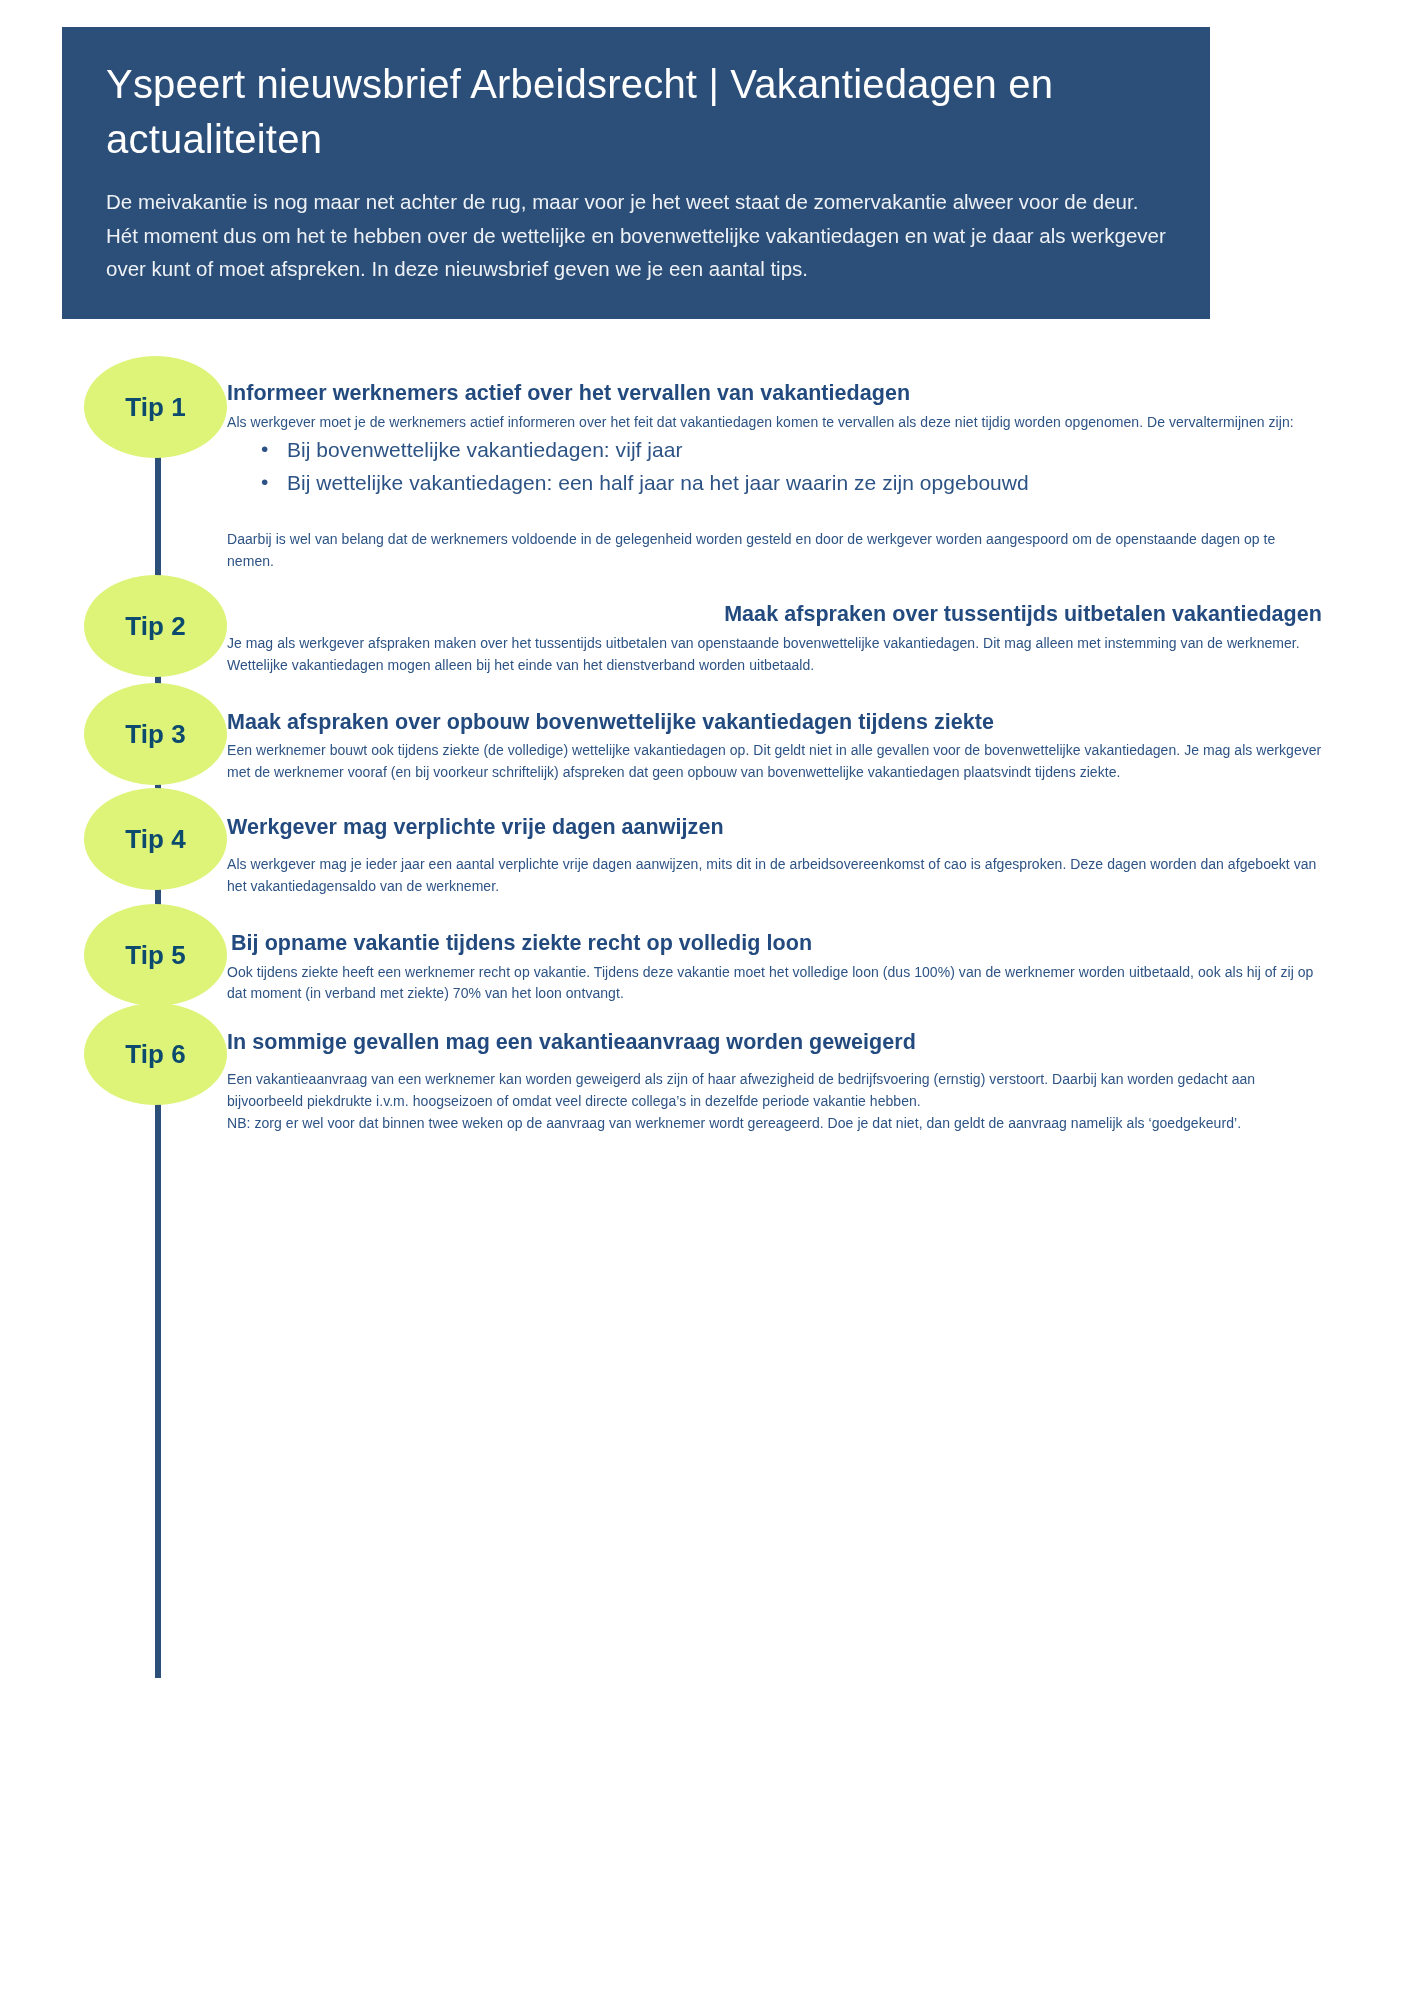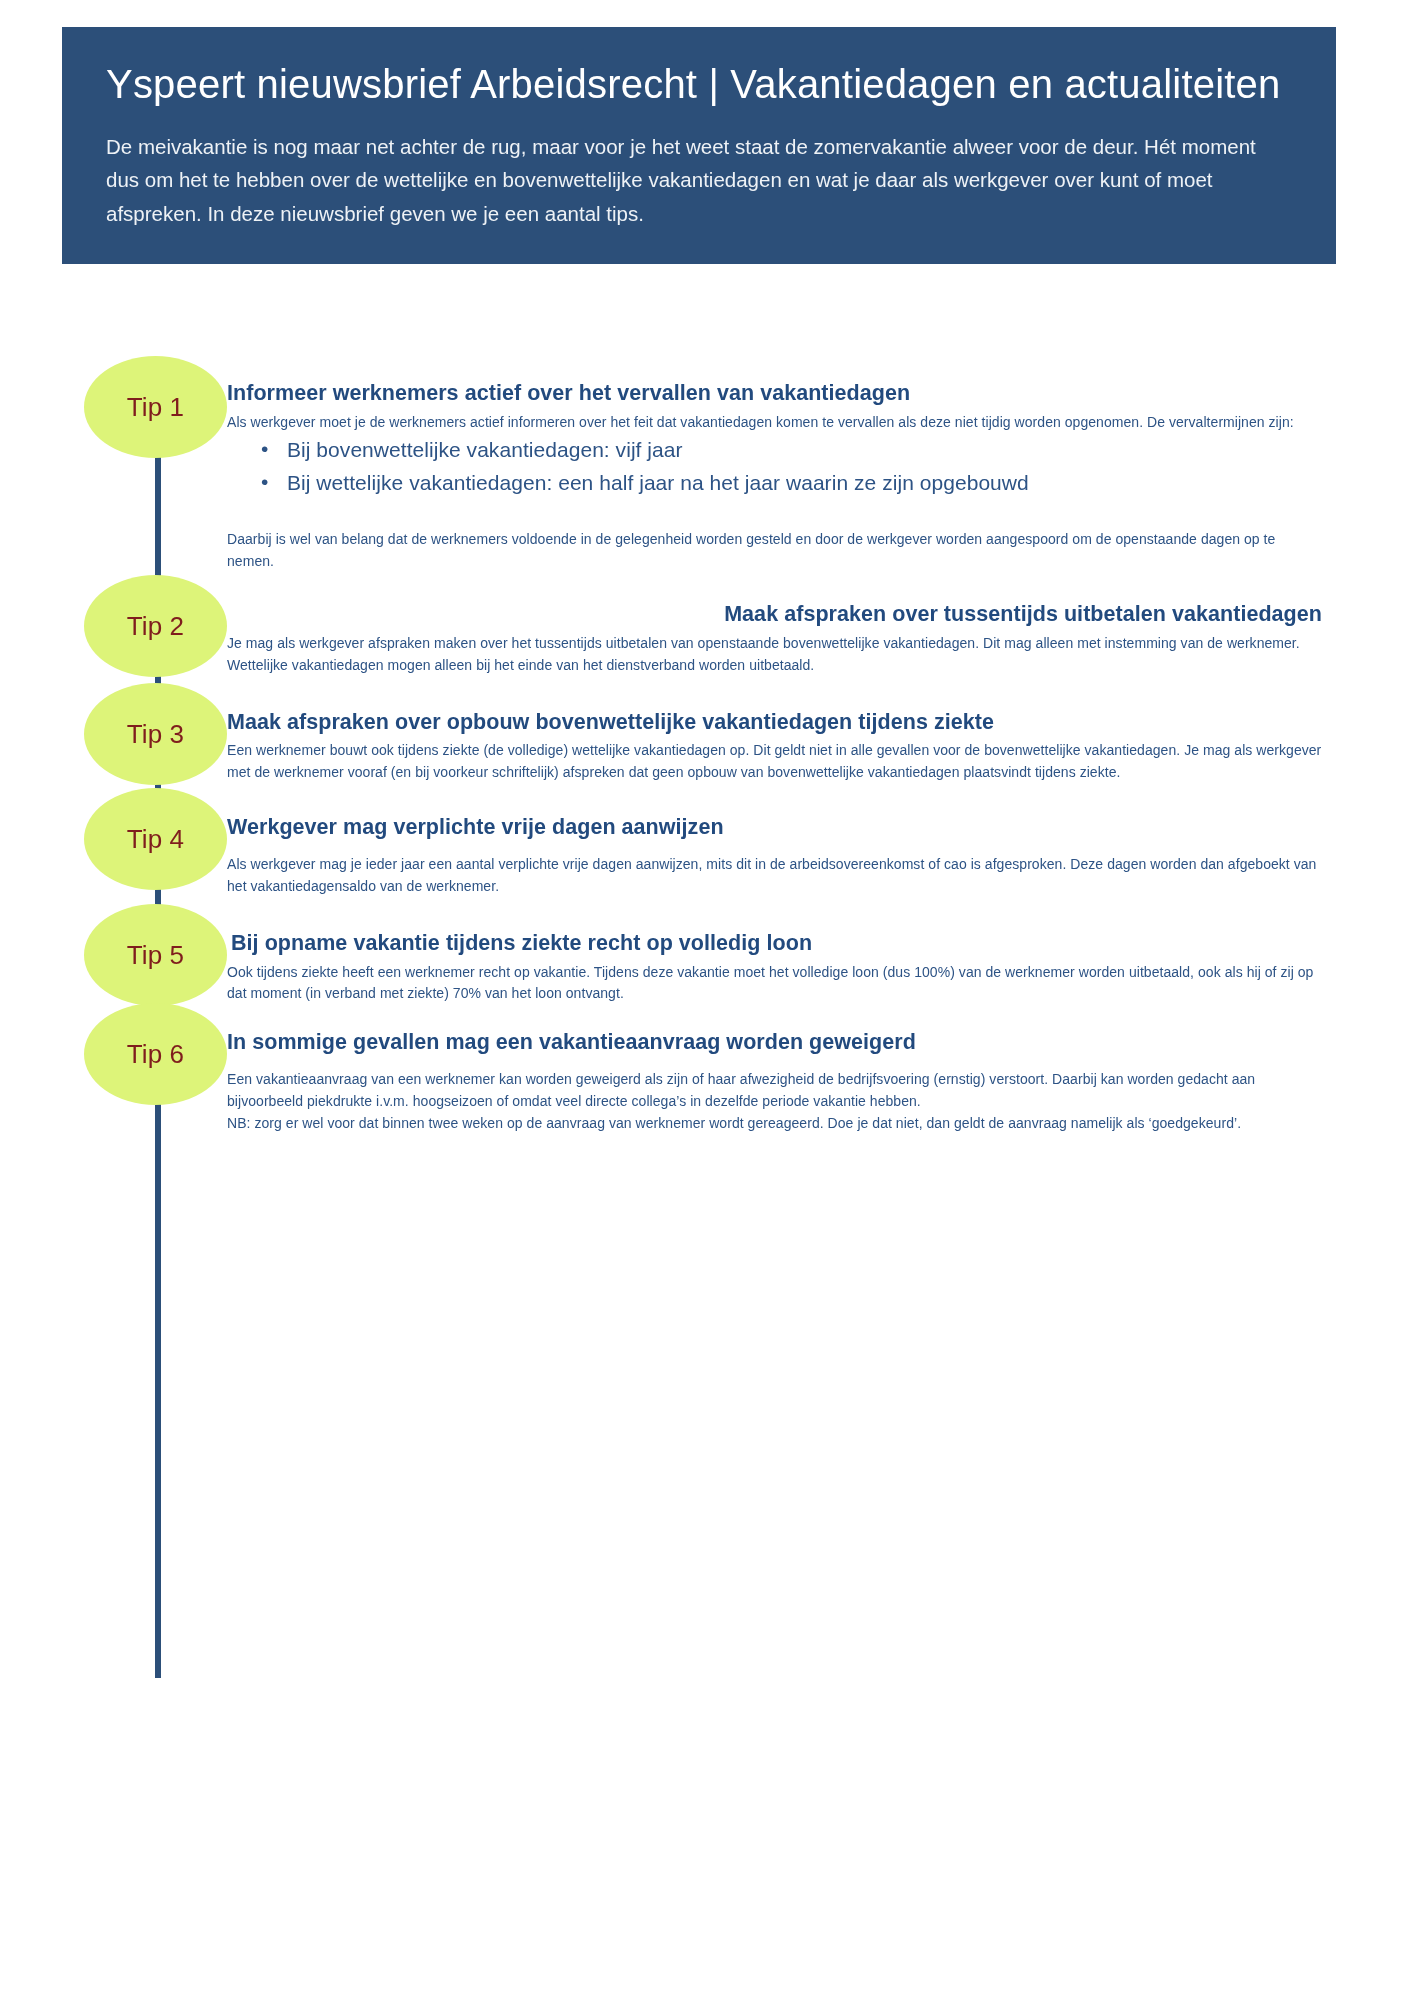--- a/index.html
+++ b/index.html
@@ -14,21 +14,21 @@
     font-family: "Liberation Sans", sans-serif;
     overflow: hidden;
     position: relative;
   }
 
   
   .header-banner {
     position: absolute;
     left: 62px;
     top: 27px;
-    width: 1274px;
+    width: 1148px;
     background: #2c4f79;
     padding: 30px 44px 34px 44px;
   }
   .header-title {
     color: #ffffff;
     font-size: 40px;
     font-weight: 400;
     line-height: 1.38;
     letter-spacing: 0.2px;
     margin: 0 0 18px 0;
@@ -77,23 +77,23 @@
     width: 143px;
     height: 102px;
     border-radius: 50%;
     background: #ddf479;
     display: flex;
     align-items: center;
     justify-content: center;
     z-index: 3;
   }
   .tip-badge-label {
-    color: #7f1d1d;
+    color: #0c4a6e;
     font-size: 26px;
-    font-weight: 400;
+    font-weight: 700;
     letter-spacing: 0.1px;
     line-height: 1;
   }
   .tip-content {
     flex: 1 1 auto;
     padding-right: 30px;
     z-index: 2;
   }
   .tip-heading {
     color: #224a7e;

